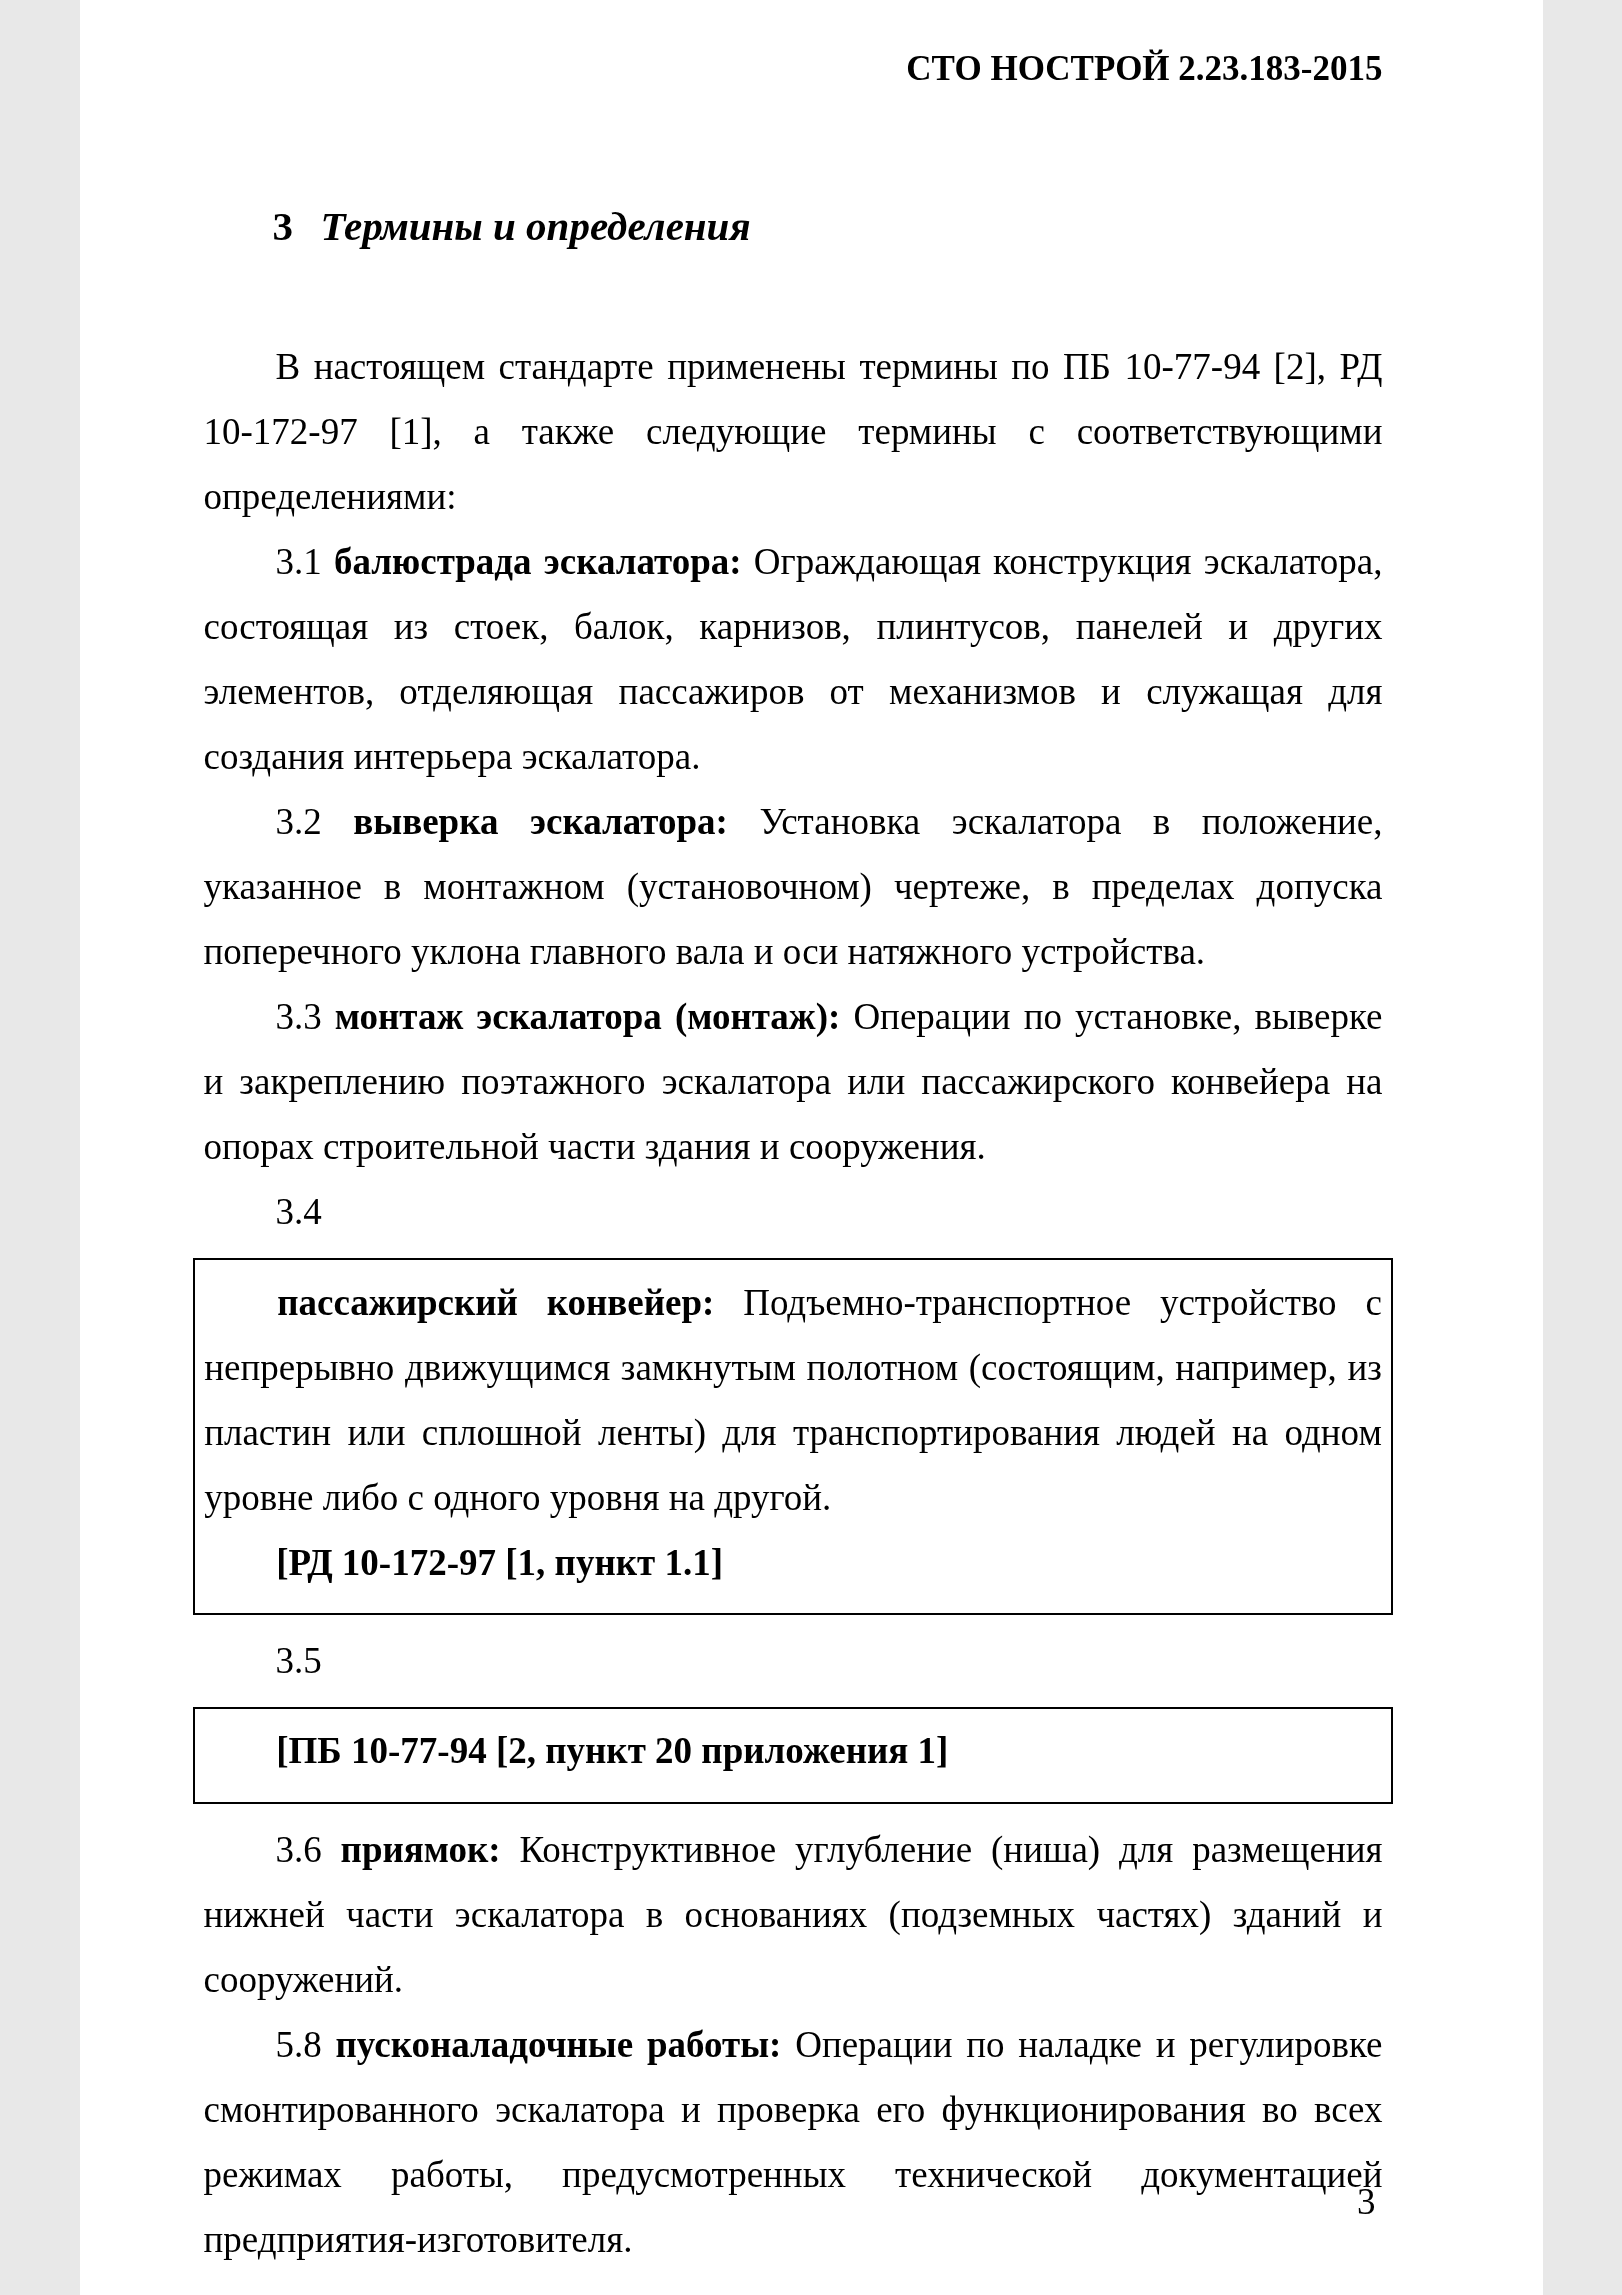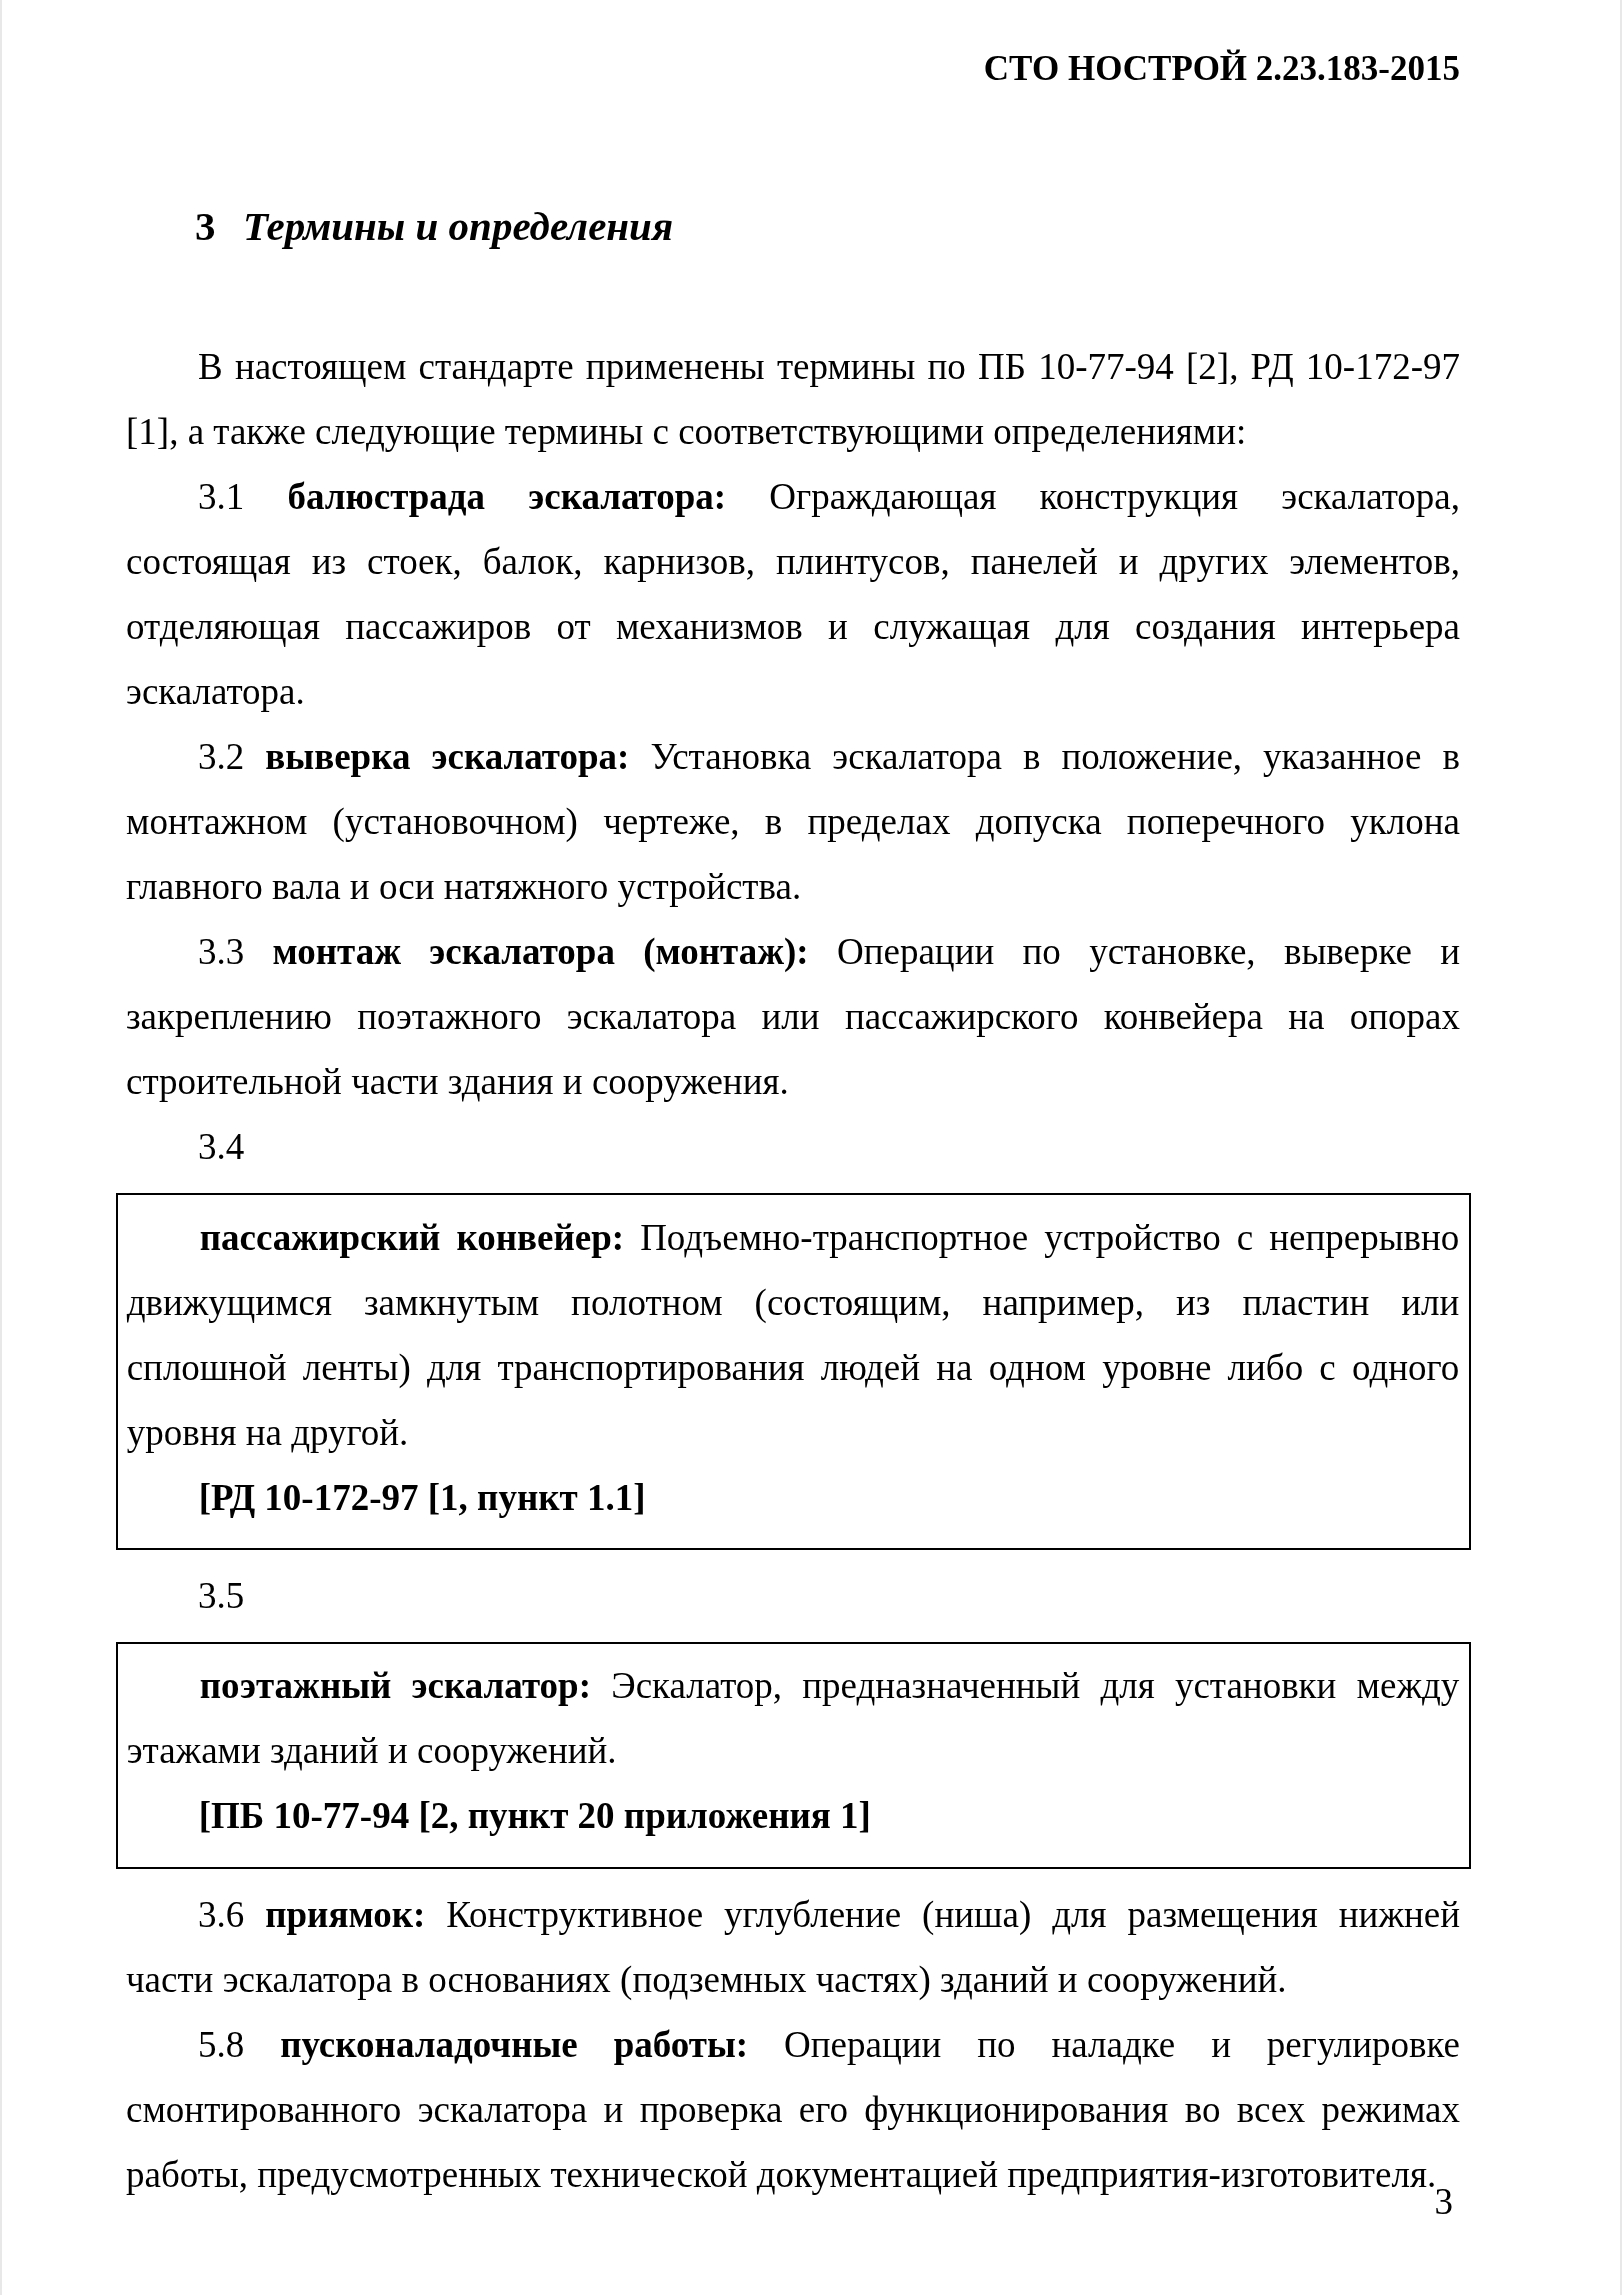--- a/index.html
+++ b/index.html
@@ -3,21 +3,21 @@
 <meta charset="utf-8">
 <style>
   * { box-sizing: border-box; }
   html, body {
     margin: 0;
     padding: 0;
     background: #e8e8e8;
   }
   .page {
     position: relative;
-    width: 1618px;
+    width: 1463px;
     height: 2295px;
     margin: 0 auto;
     background: #ffffff;
     color: #000000;
     font-family: "Liberation Serif", "DejaVu Serif", serif;
     font-size: 37px;
     line-height: 65px;
     padding: 46px 160px 0 124px;
     overflow: hidden;
   }
@@ -85,21 +85,20 @@
   <p class="standalone-number">3.4</p>
 
   <div class="def-box">
     <p class="para"><span class="bold">пассажирский конвейер:</span> <span>Подъемно-транспортное устройство с непрерывно движущимся замкнутым полотном (состоящим, например, из пластин или сплошной ленты) для транспортирования людей на одном уровне либо с одного уровня на другой.</span></p>
     <p class="ref-line">[РД 10-172-97 [1, пункт 1.1]</p>
   </div>
 
   <p class="standalone-number">3.5</p>
 
   <div class="def-box">
-    <p class="para"><span class="bold">поэтажный эскалатор:</span> <span>Эскалатор, предназначенный для установки между этажами зданий и сооружений.</span></p>
     <p class="ref-line">[ПБ 10-77-94 [2, пункт 20 приложения 1]</p>
   </div>
 
   <p class="para"><span>3.6</span> <span class="bold">приямок:</span> <span>Конструктивное углубление (ниша) для размещения нижней части эскалатора в основаниях (подземных частях) зданий и сооружений.</span></p>
 
   <p class="para"><span>5.8</span> <span class="bold">пусконаладочные работы:</span> <span>Операции по наладке и регулировке смонтированного эскалатора и проверка его функционирования во всех режимах работы, предусмотренных технической документацией предприятия-изготовителя.</span></p>
 
   <div class="page-number">3</div>
 
 </div>

